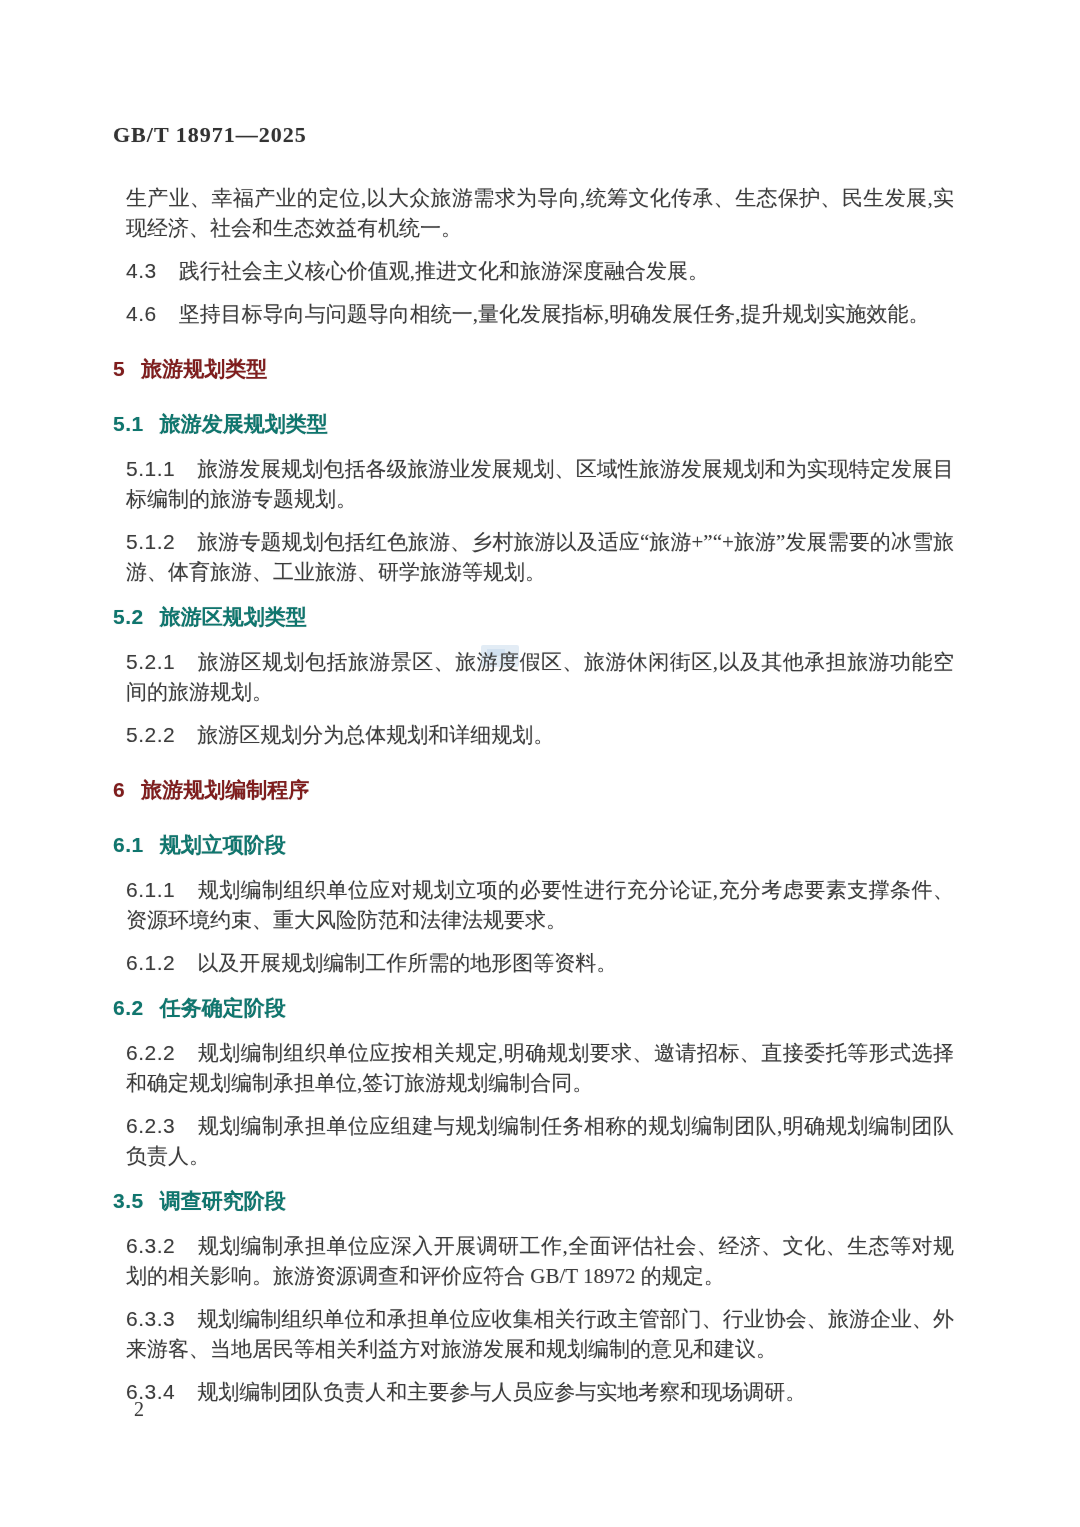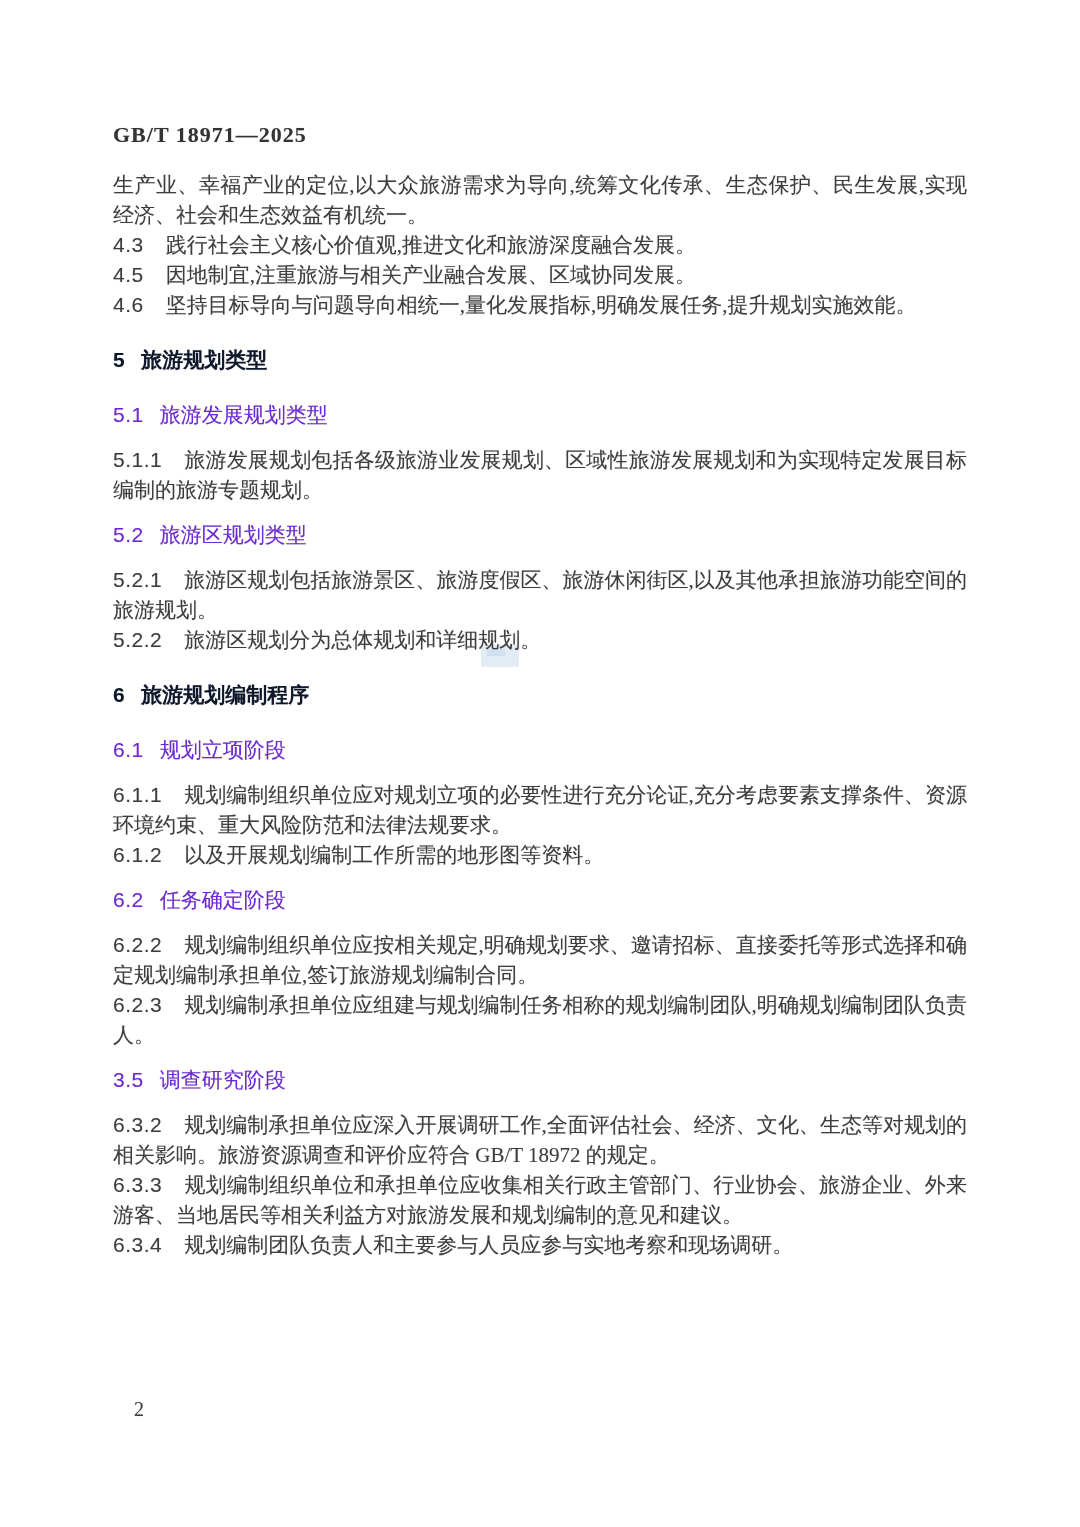--- a/index.html
+++ b/index.html
@@ -17,29 +17,29 @@
     position:absolute;top:122px;left:113px;
     font-size:22px;font-weight:700;letter-spacing:1px;
     color:#333333;
     text-shadow:0 0 1px rgba(70,70,70,.35);
   }
   .content{
     position:absolute;top:170px;left:113px;width:854px;
     font-size:21px;line-height:30px;
     text-shadow:0 0 1px rgba(70,70,70,.30);
   }
-  .content p{margin:0;text-align:justify;text-justify:inter-ideograph;}
+  .content p{margin:13px;text-align:justify;text-justify:inter-ideograph;}
   .content p.h1{
     font-family:"Liberation Sans","DejaVu Sans",sans-serif;
-    font-weight:700;color:#0f172a;margin:25px 0;
+    font-weight:700;color:#7f1d1d;margin:25px 0;
     text-align:left;
   }
   .content p.h2{
     font-family:"Liberation Sans","DejaVu Sans",sans-serif;
-    font-weight:400;color:#6d28d9;margin:15px 0;
+    font-weight:700;color:#0f766e;margin:15px 0;
     text-align:left;
   }
   .num{
     font-family:"Liberation Sans","DejaVu Sans",sans-serif;
     letter-spacing:.5px;
     margin-right:22px;
     white-space:nowrap;
   }
   .h1 .num,.h2 .num{margin-right:16px;}
   .watermark{
@@ -62,26 +62,26 @@
 <div class="page">
 
   <div class="doc-header">GB/T 18971—2025</div>
 
   <div class="watermark"></div>
 
   <div class="content">
     <p class="body"><span>生产业、幸福产业的定位,以大众旅游需求为导向,统筹文化传承、生态保护、民生发展,实现经济、社会和生态效益有机统一。</span></p>
 
     <p class="clause"><span class="num">4.3</span><span>践行社会主义核心价值观,推进文化和旅游深度融合发展。</span></p>
-    <p class="clause"><span class="num">4.5</span><span>因地制宜,注重旅游与相关产业融合发展、区域协同发展。</span></p>
     <p class="clause"><span class="num">4.6</span><span>坚持目标导向与问题导向相统一,量化发展指标,明确发展任务,提升规划实施效能。</span></p>
 
     <p class="h1"><span class="num">5</span><span>旅游规划类型</span></p>
     <p class="h2"><span class="num">5.1</span><span>旅游发展规划类型</span></p>
     <p class="clause"><span class="num">5.1.1</span><span>旅游发展规划包括各级旅游业发展规划、区域性旅游发展规划和为实现特定发展目标编制的旅游专题规划。</span></p>
+    <p class="clause"><span class="num">5.1.2</span><span>旅游专题规划包括红色旅游、乡村旅游以及适应“旅游+”“+旅游”发展需要的冰雪旅游、体育旅游、工业旅游、研学旅游等规划。</span></p>
 
     <p class="h2"><span class="num">5.2</span><span>旅游区规划类型</span></p>
     <p class="clause"><span class="num">5.2.1</span><span>旅游区规划包括旅游景区、旅游度假区、旅游休闲街区,以及其他承担旅游功能空间的旅游规划。</span></p>
     <p class="clause"><span class="num">5.2.2</span><span>旅游区规划分为总体规划和详细规划。</span></p>
 
     <p class="h1"><span class="num">6</span><span>旅游规划编制程序</span></p>
     <p class="h2"><span class="num">6.1</span><span>规划立项阶段</span></p>
     <p class="clause"><span class="num">6.1.1</span><span>规划编制组织单位应对规划立项的必要性进行充分论证,充分考虑要素支撑条件、资源环境约束、重大风险防范和法律法规要求。</span></p>
     <p class="clause"><span class="num">6.1.2</span><span>以及开展规划编制工作所需的地形图等资料。</span></p>
 

